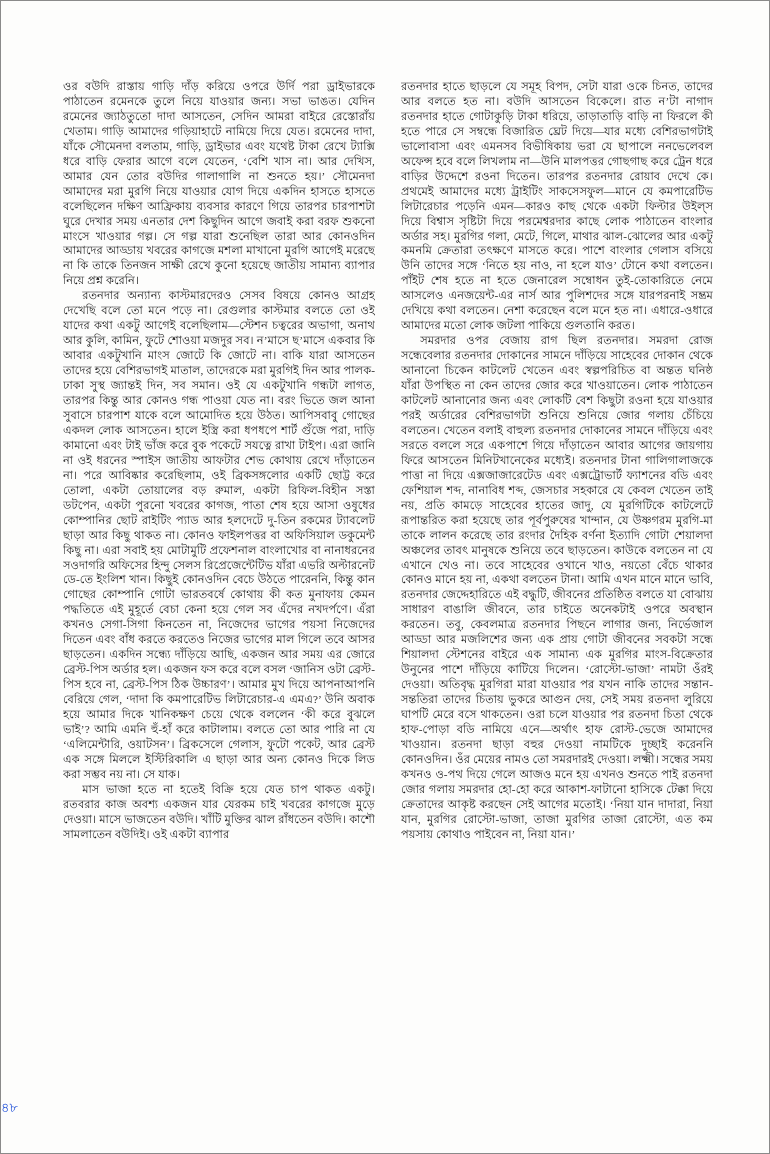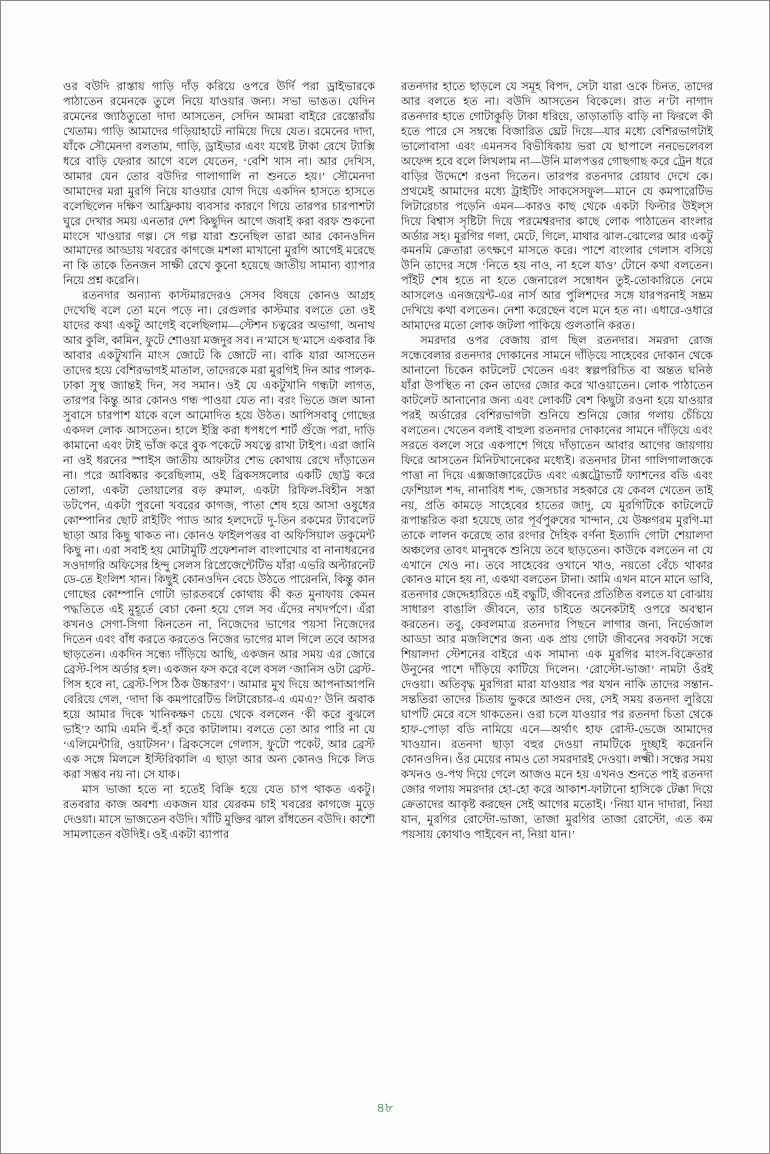--- a/index.html
+++ b/index.html
@@ -42,23 +42,22 @@
     padding: 0;
   }
   .column p.indent {
     text-indent: 1.7em;
   }
   .page-footer {
     position: absolute;
     left: 0;
     right: 0;
     bottom: 34px;
-    text-align: center;
     font-size: 13px;
-    color: #15803d;
+    color: #1d4ed8;
   }
 </style>
 </head>
 <body>
 
 <div class="page">
   <div class="content">
 
     <div class="column">
       <p>ওর বউদি রাস্তায় গাড়ি দাঁড় করিয়ে ওপরে উর্দি পরা ড্রাইভারকে পাঠাতেন রমেনকে তুলে নিয়ে যাওয়ার জন্য। সভা ভাঙত। যেদিন রমেনের জ্যাঠতুতো দাদা আসতেন, সেদিন আমরা বাইরে রেস্তোরাঁয় খেতাম। গাড়ি আমাদের গড়িয়াহাটে নামিয়ে দিয়ে যেত। রমেনের দাদা, যাঁকে সৌমেনদা বলতাম, গাড়ি, ড্রাইভার এবং যথেষ্ট টাকা রেখে ট্যাক্সি ধরে বাড়ি ফেরার আগে বলে যেতেন, ‘বেশি খাস না। আর দেখিস, আমার যেন তোর বউদির গালাগালি না শুনতে হয়।’ সৌমেনদা আমাদের মরা মুরগি নিয়ে যাওয়ার যোগ দিয়ে একদিন হাসতে হাসতে বলেছিলেন দক্ষিণ আফ্রিকায় ব্যবসার কারণে গিয়ে তারপর চারপাশটা ঘুরে দেখার সময় এনতার দেশ কিছুদিন আগে জবাই করা বরফ শুকনো মাংসে খাওয়ার গল্প। সে গল্প যারা শুনেছিল তারা আর কোনওদিন আমাদের আড্ডায় খবরের কাগজে মশলা মাখানো মুরগি আগেই মরেছে না কি তাকে তিনজন সাক্ষী রেখে কুনো হয়েছে জাতীয় সামান্য ব্যাপার নিয়ে প্রশ্ন করেনি।</p>

